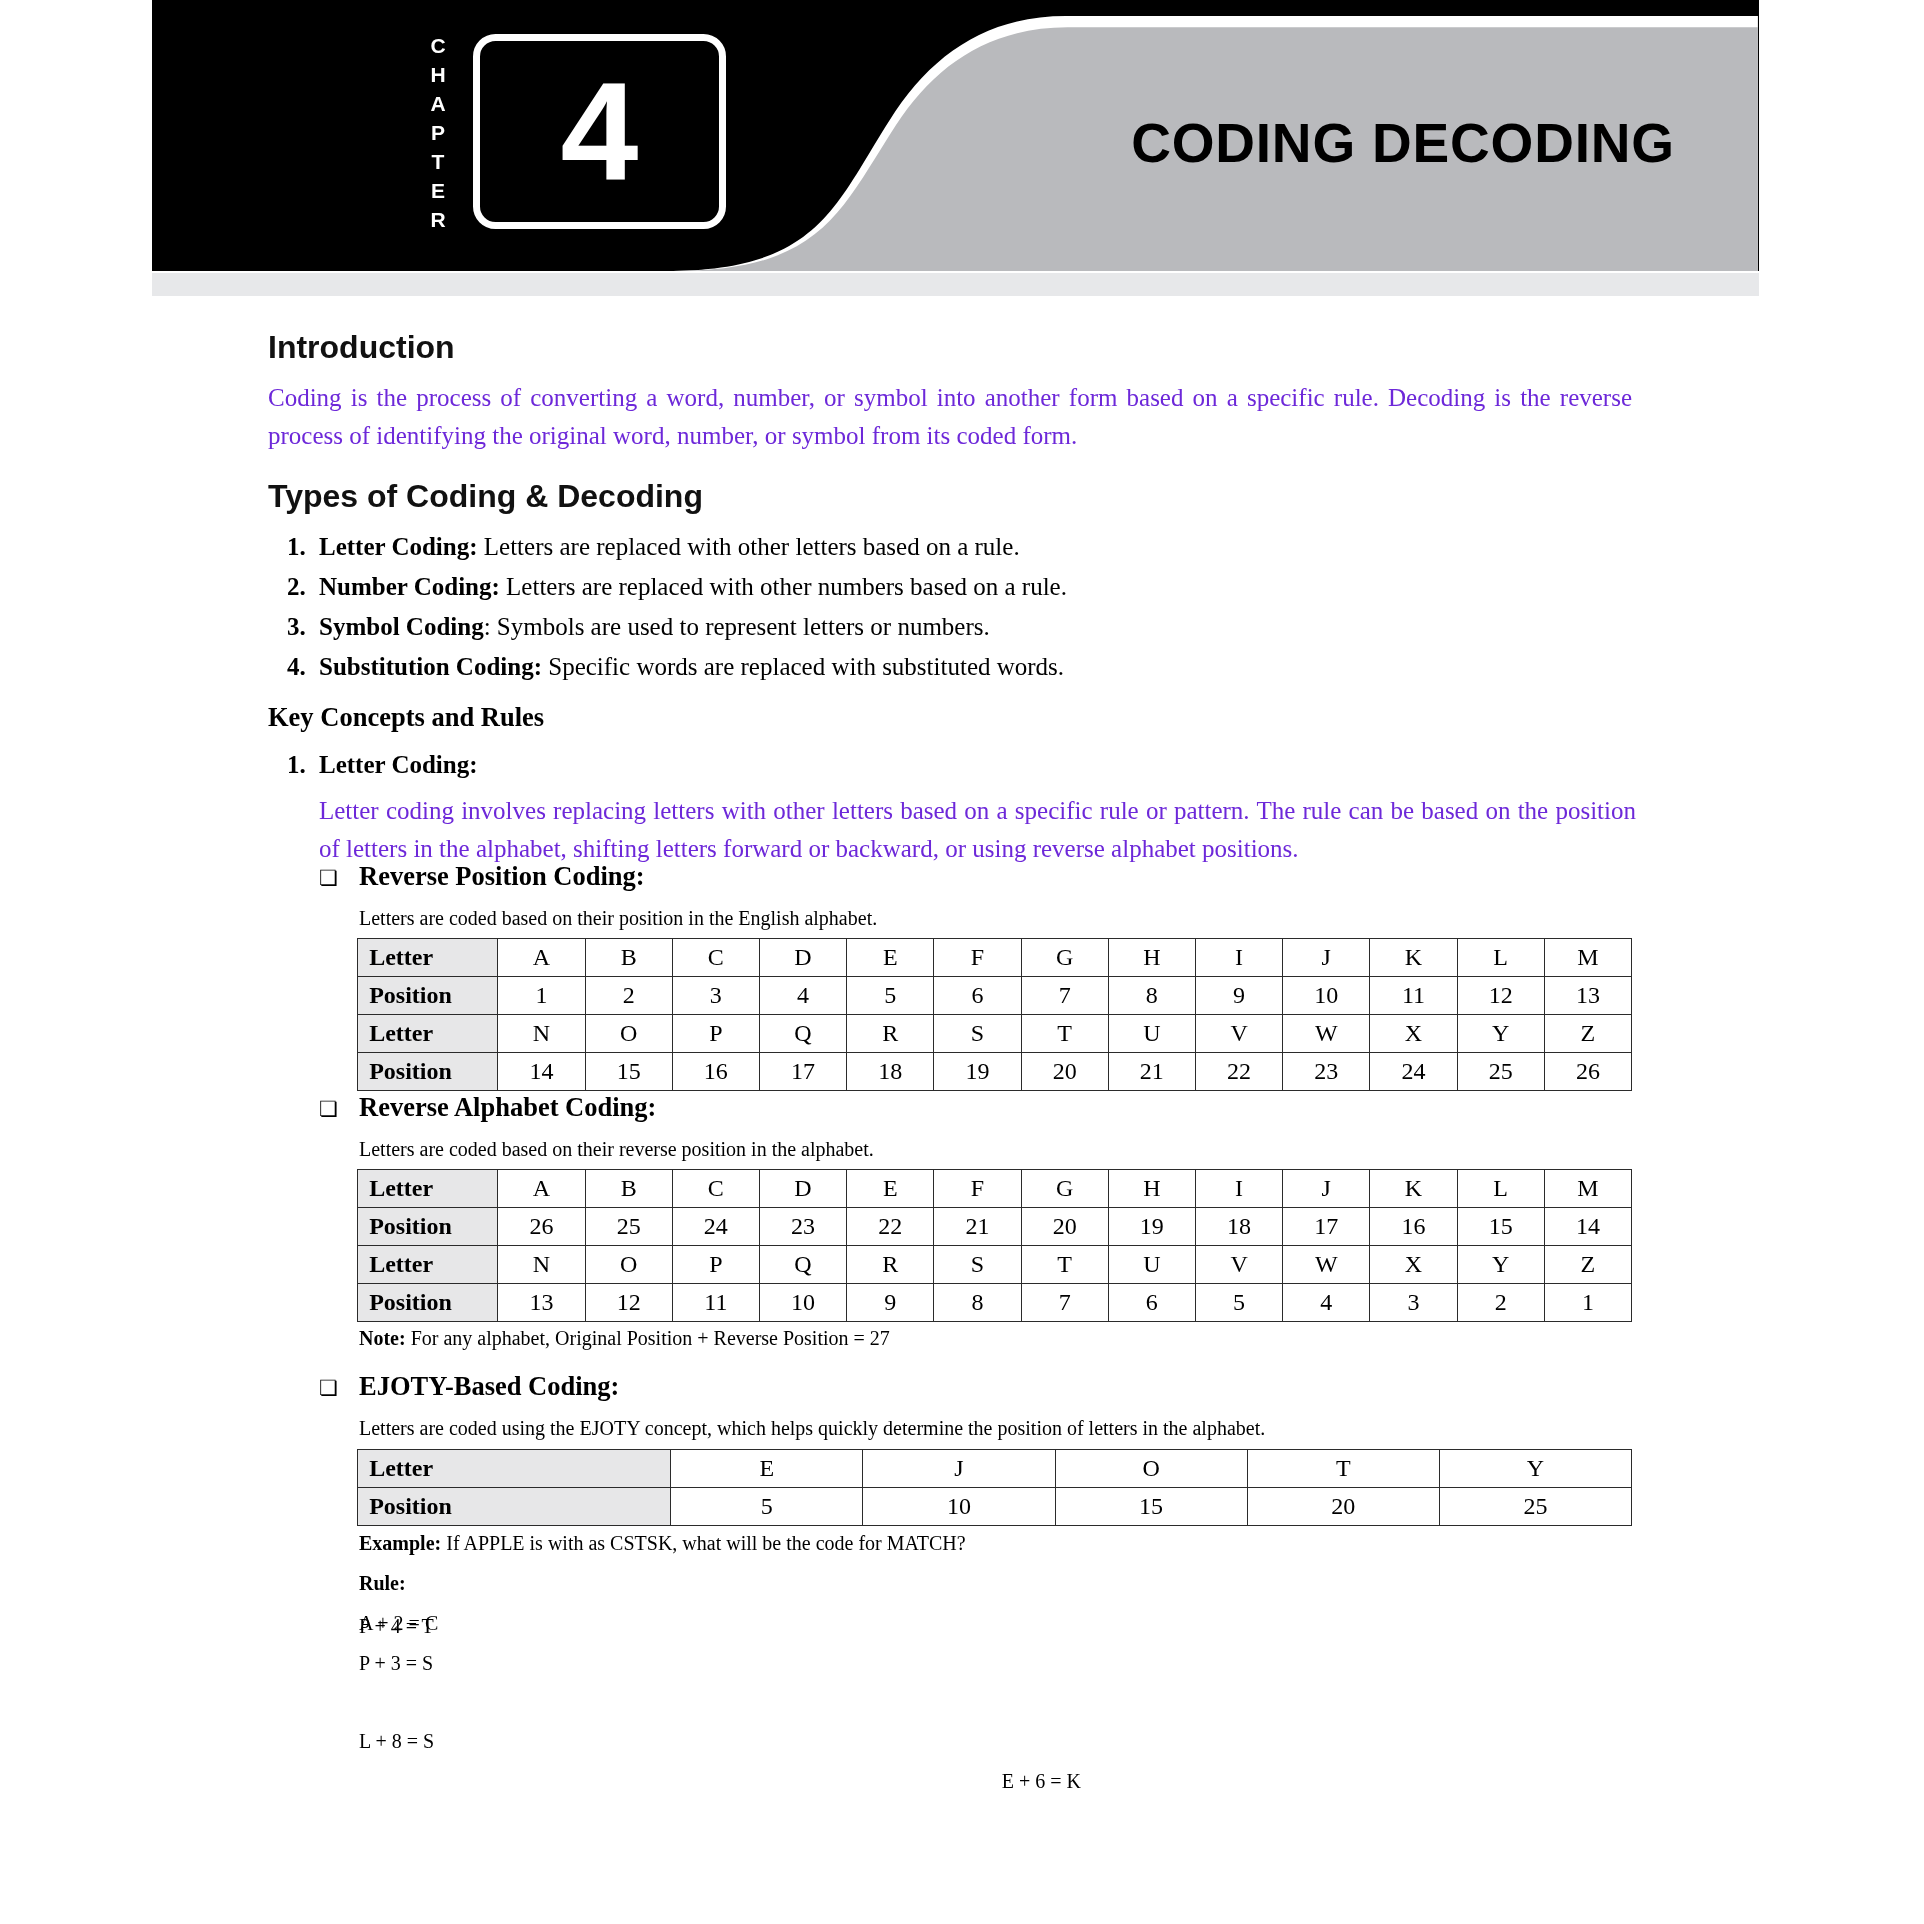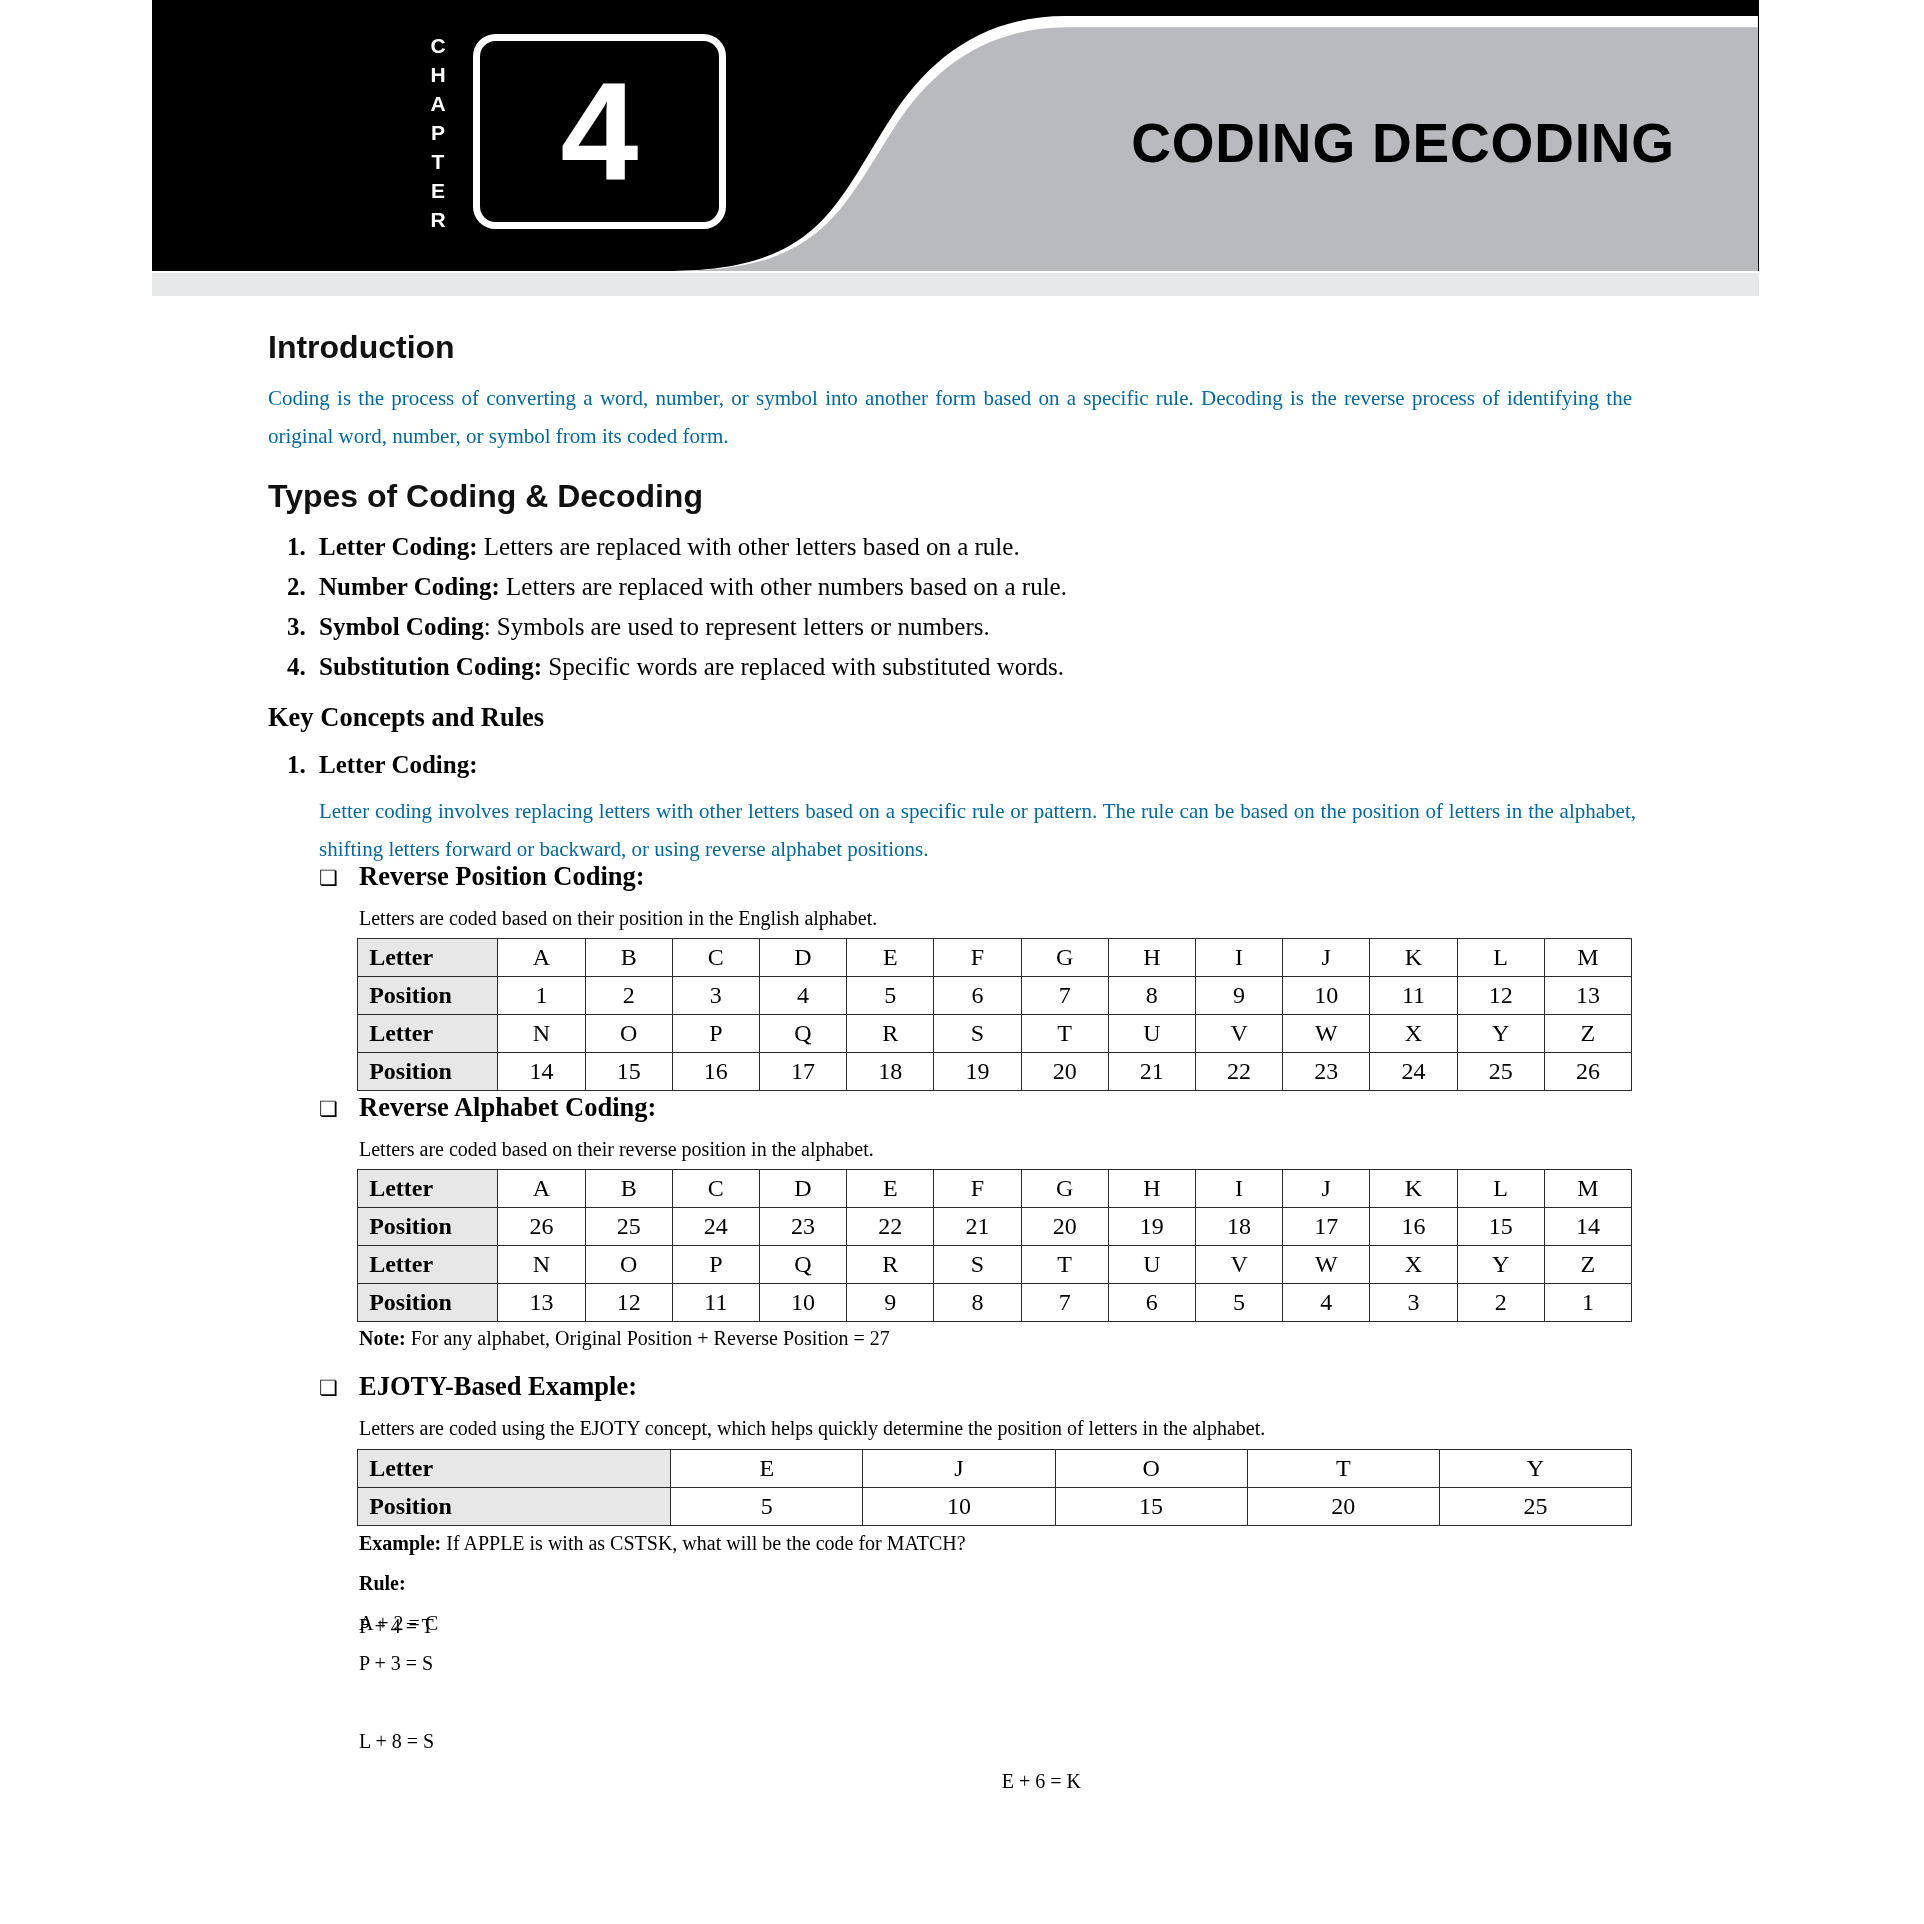--- a/index.html
+++ b/index.html
@@ -115,24 +115,24 @@
     position: absolute;
     font-family: "Liberation Sans", sans-serif;
     font-weight: 700;
     font-size: 32px;
     line-height: 37px;
     color: #111111;
   }
   .para {
     position: absolute;
     font-family: "Liberation Serif", serif;
-    font-size: 21px;
+    font-size: 25px;
     line-height: 38px;
     text-align: justify;
-    color: #0369a1;
+    color: #6d28d9;
   }
 
   .h2-serif {
     position: absolute;
     font-family: "Liberation Serif", serif;
     font-weight: 700;
     font-size: 26.5px;
     line-height: 32px;
   }
 
@@ -431,21 +431,21 @@
         <td>1</td>
       </tr>
     </tbody>
   </table>
 
   <div class="simple" style="left:359px; top:1322px; width:1364px;">
     <b>Note:</b><span> For any alphabet, Original Position + Reverse Position = 27</span>
   </div>
 
   <div class="bulletrow" style="left:319px; top:1370px; width:1364px;">
-    <span class="gly">❏</span><b>EJOTY-Based Example:</b>
+    <span class="gly">❏</span><b>EJOTY-Based Coding:</b>
   </div>
   <div class="simple" style="left:359px; top:1412px; width:1364px;">Letters are coded using the EJOTY concept, which helps quickly determine the position of letters in the alphabet.</div>
 
   <table class="grid" style="left:357px; top:1449px; width:1275px;">
     <colgroup>
       <col style="width:313px">
         <col style="width:192px">
         <col style="width:192px">
       <col style="width:192px">
         <col style="width:192px">

